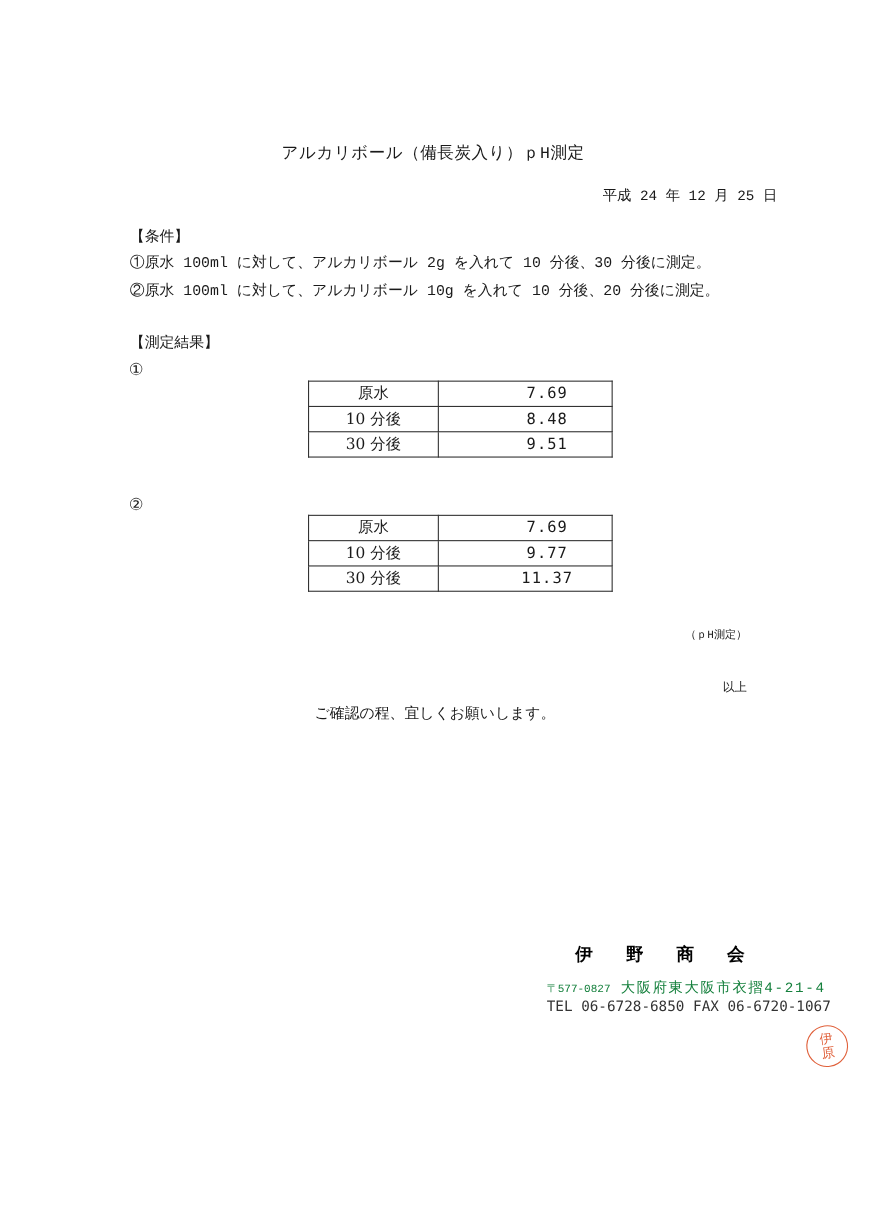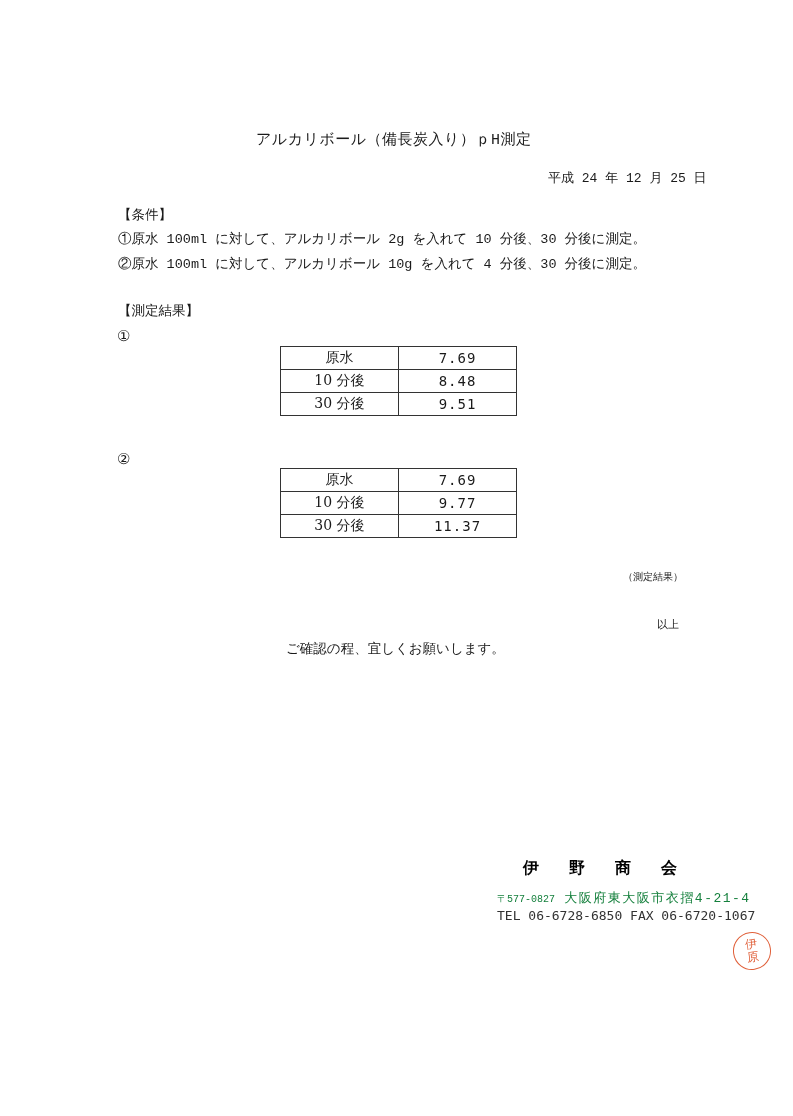--- a/index.html
+++ b/index.html
@@ -13,21 +13,21 @@
   .sec { font-size:13.5px;text-align:center; }
   .cond1 { left:118px; top:230px; font-size:13.5px; }
   .cond2 { left:118px; top:255px; font-size:13.5px; }
   table.res {
     position:absolute; border-collapse:collapse; font-size:14px;
   }
   table.res td {
     border:1.4px solid #333; height:22px; padding:0; text-align:center;
   }
   table.res td.k { width:117px; }
-  table.res td.v { width:117px; font-family:"DejaVu Sans Mono","Liberation Mono",monospace; letter-spacing:1px; }
+  table.res td.v { width:117px; font-family:"DejaVu Sans Mono","Liberation Mono",monospace; letter-spacing:1px;padding-left:40px; }
   .note { left:623px; top:570px; font-size:10px; }
   .end { left:657px; top:617px; font-size:11px; }
   .closing { left:286px; top:640px; font-size:13.5px; }
   .company { left:523px; top:858px; font-size:16px; letter-spacing:30px; font-weight:bold; color:#000000; }
   .addr { left:497px; top:889px; font-size:13px; color:#15803d; letter-spacing:1.5px; }
   .addr .zip { font-size:10px; letter-spacing:0; }
   .tel { left:497px; top:908px; font-size:13px; color:#333; font-family:"DejaVu Sans Mono","Liberation Mono",monospace; }
   .seal {
     position:absolute; left:733px; top:932px; width:36px; height:36px; border-radius:50%;
     border:1.8px solid #e0603a; color:#e0603a; font-size:12px; line-height:13px;
@@ -35,21 +35,21 @@
   }
 </style>
 </head>
 <body>
 
 <div class="abs title">アルカリボール（備長炭入り）ｐH測定</div>
 <div class="abs date">平成 24 年 12 月 25 日</div>
 
 <div class="abs sec" style="left:118px;top:206px;">【条件】</div>
 <div class="abs cond1">①原水 100ml に対して、アルカリボール 2g を入れて 10 分後、30 分後に測定。</div>
-<div class="abs cond2">②原水 100ml に対して、アルカリボール 10g を入れて 4 分後、30 分後に測定。</div>
+<div class="abs cond2">②原水 100ml に対して、アルカリボール 10g を入れて 10 分後、20 分後に測定。</div>
 
 <div class="abs sec" style="left:118px;top:302px;">【測定結果】</div>
 
 <div class="abs sec" style="left:117px;top:327px;font-size:15px;">①</div>
 <table class="res" style="left:280px;top:346px;">
   <tbody>
       <tr>
     <td class="k">原水</td>
     <td class="v">7.69</td>
   </tr>
@@ -75,21 +75,21 @@
     <td class="k">10 分後</td>
     <td class="v">9.77</td>
   </tr>
   <tr>
     <td class="k">30 分後</td>
     <td class="v">11.37</td>
   </tr>
 </tbody>
   </table>
 
-<div class="abs note">（測定結果）</div>
+<div class="abs note">（ｐH測定）</div>
 <div class="abs end">以上</div>
 <div class="abs closing">ご確認の程、宜しくお願いします。</div>
 
 <div class="abs company">伊野商会</div>
 <div class="abs addr">
   <span class="zip">〒577-0827</span>
   <span>大阪府東大阪市衣摺4-21-4</span>
 </div>
 <div class="abs tel">TEL 06-6728-6850  FAX 06-6720-1067</div>
 

